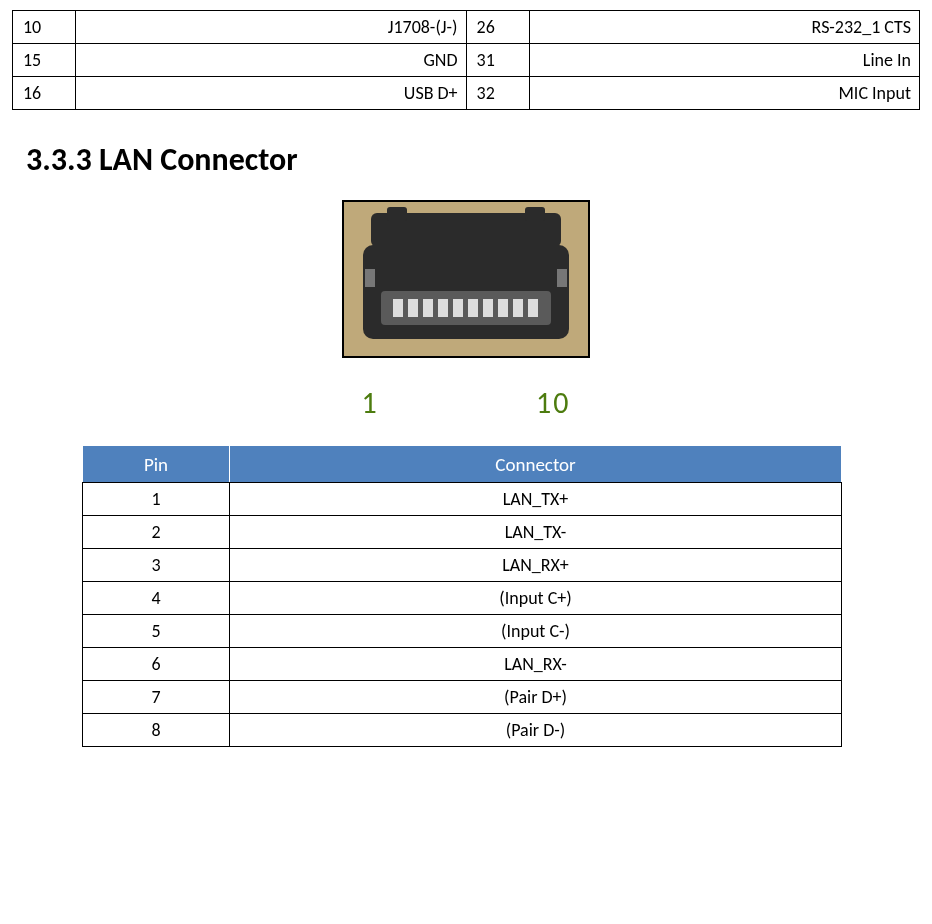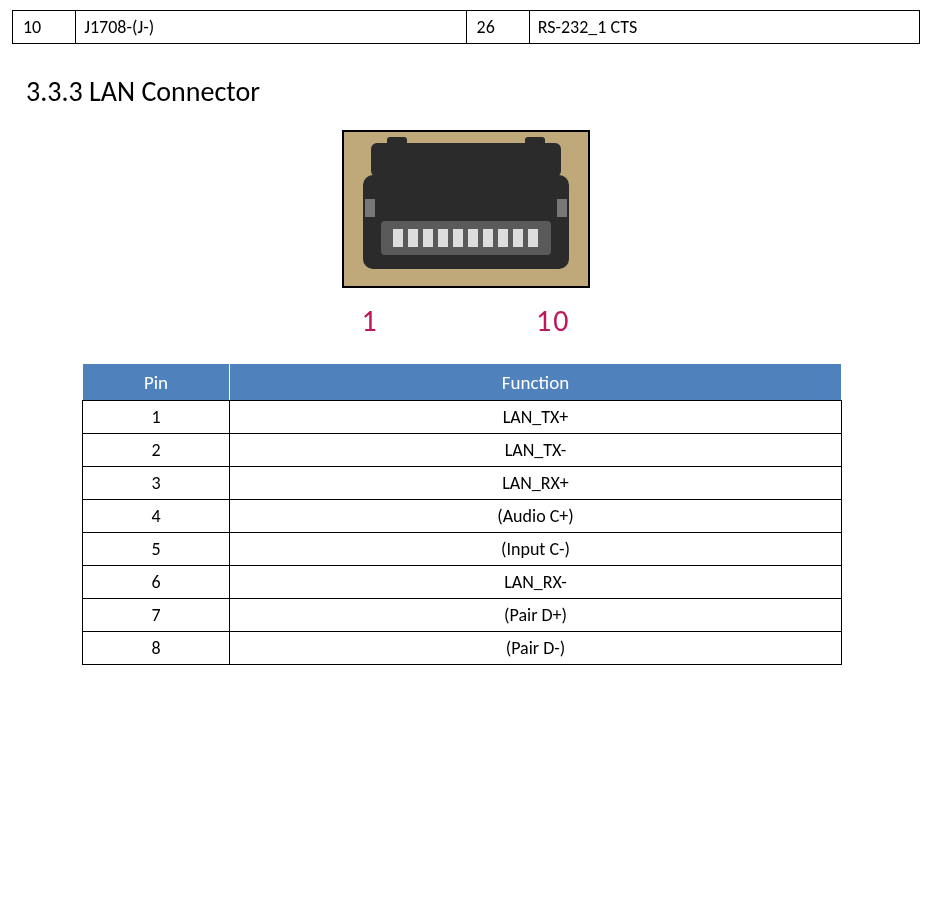--- a/index.html
+++ b/index.html
@@ -10,46 +10,46 @@
     background: #fff;
     color: #000;
   }
   table {
     border-collapse: collapse;
     width: 100%;
   }
   table.top-table td {
     border: 1px solid #000;
     padding: 3px 8px;
-    text-align: left;
+    text-align: right;
     font-size: 18px;
     height: 26px;
   }
   table.top-table td.pin {
     width: 46px;
     text-align: left;
     padding-left: 10px;
   }
   table.top-table td.func {
     width: 396px;
   }
   h2.section {
-    font-size: 28px;
-    font-weight: normal;
+    font-size: 32px;
+    font-weight: bold;
     margin: 30px 0 20px 14px;
   }
   .connector-figure {
     text-align: center;
     margin: 20px auto 24px auto;
   }
   .pinlabels {
     font-size: 30px;
-    color: #be185d;
+    color: #4d7c0f;
     letter-spacing: 2px;
-    margin-top: 8px;
+    margin-top: 20px;
   }
   .pinlabels span.left { display:inline-block; width:100px; text-align:left; padding-left:6px;}
   .pinlabels span.right { display:inline-block; width:100px; text-align:right; padding-right:6px;}
   table.lan-table {
     width: 760px;
     margin: 0 0 0 70px;
   }
   table.lan-table th {
     background: #4f81bd;
     color: #fff;
@@ -73,20 +73,32 @@
 </head>
 <body>
 
 <table class="top-table">
   <tbody>
     <tr>
         <td class="pin">10</td>
         <td class="func">J1708-(J-)</td>
         <td class="pin">26</td>
         <td class="func">RS-232_1 CTS</td>
+      </tr>
+    <tr>
+        <td class="pin">15</td>
+        <td class="func">GND</td>
+        <td class="pin">31</td>
+        <td class="func">Line In</td>
+      </tr>
+    <tr>
+        <td class="pin">16</td>
+        <td class="func">USB D+</td>
+        <td class="pin">32</td>
+        <td class="func">MIC Input</td>
       </tr>
   </tbody>
 </table>
 
 <h2 class="section">3.3.3   LAN Connector</h2>
 
 <div class="connector-figure">
   <svg width="250" height="160" viewBox="0 0 250 160">
     <rect x="2" y="2" width="246" height="156" fill="#bfa97a" stroke="#000" stroke-width="2"></rect>
 
@@ -115,39 +127,39 @@
   <div class="pinlabels">
     <span class="left">1</span>
     <span class="right">10</span>
   </div>
 </div>
 
 <table class="lan-table">
   <thead>
     <tr>
       <th class="pin">Pin</th>
-      <th>Function</th>
+      <th>Connector</th>
     </tr>
   </thead>
   <tbody>
     <tr>
         <td class="pin">1</td>
         <td>LAN_TX+</td>
       </tr>
     <tr>
         <td class="pin">2</td>
         <td>LAN_TX-</td>
       </tr>
     <tr>
         <td class="pin">3</td>
         <td>LAN_RX+</td>
       </tr>
     <tr>
         <td class="pin">4</td>
-        <td>(Audio C+)</td>
+        <td>(Input C+)</td>
       </tr>
     <tr>
         <td class="pin">5</td>
         <td>(Input C-)</td>
       </tr>
     <tr>
         <td class="pin">6</td>
         <td>LAN_RX-</td>
       </tr>
     <tr>

